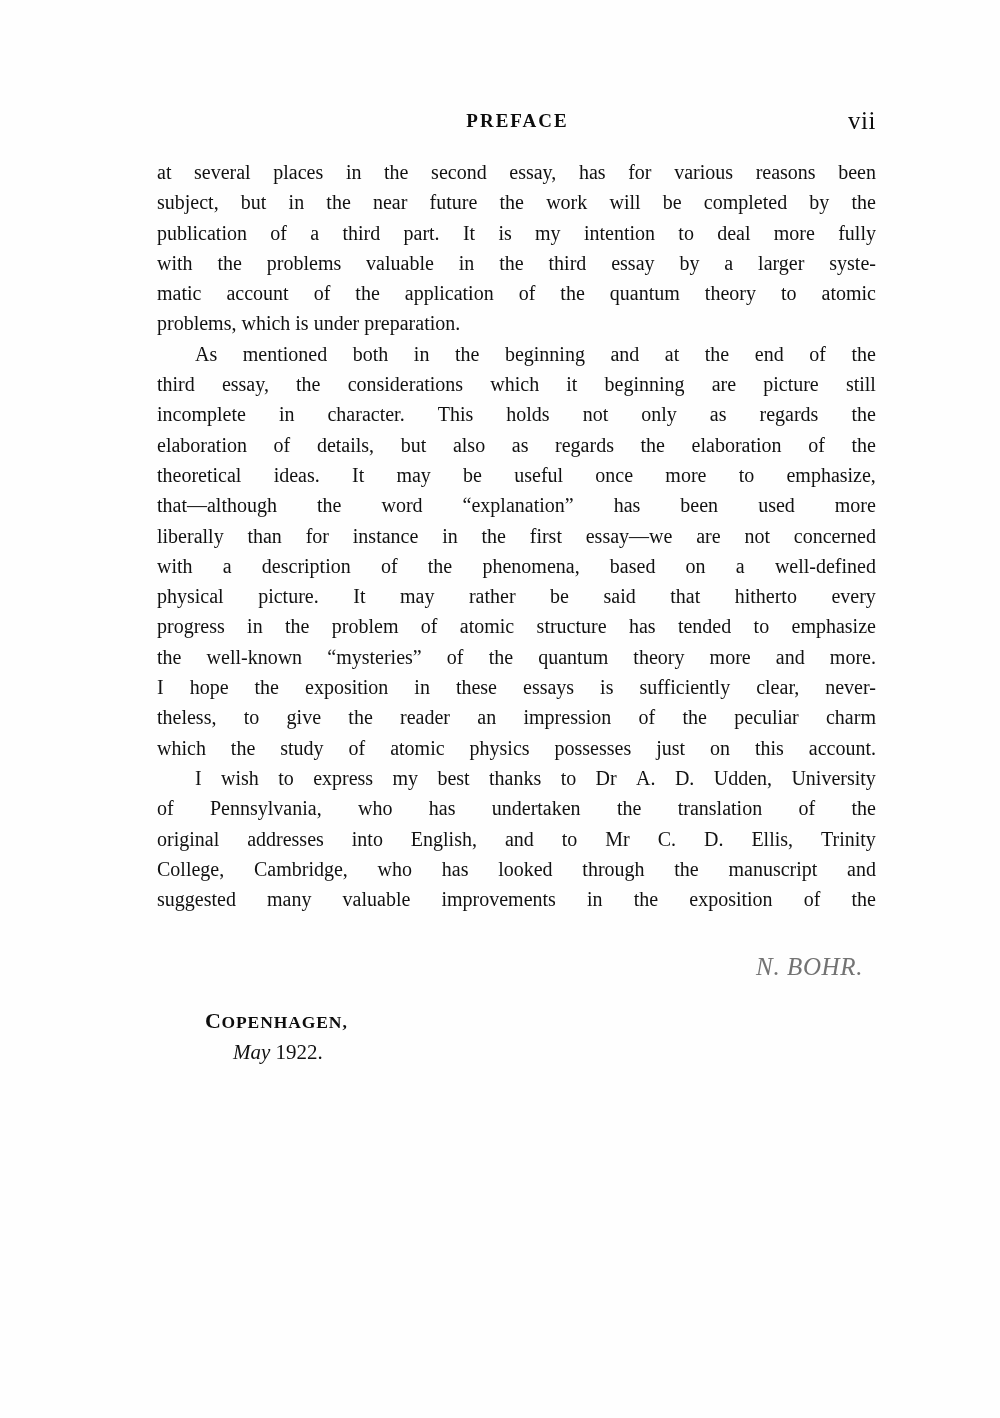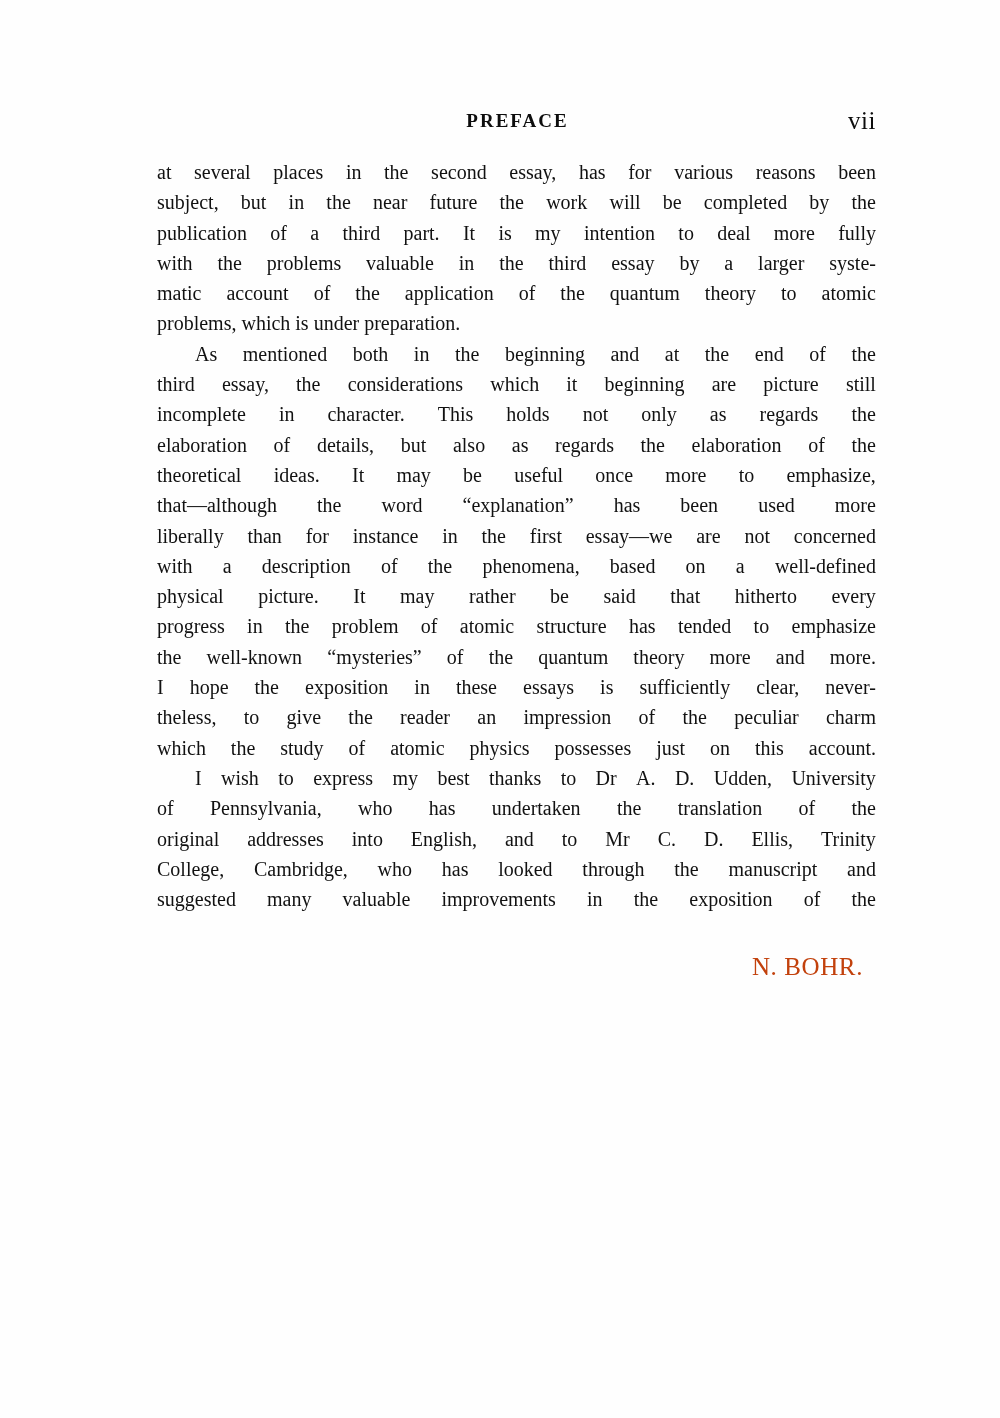--- a/index.html
+++ b/index.html
@@ -97,21 +97,22 @@
   
   .signature {
     position: absolute;
     top: 950px;
     left: 157px;
     width: 706px;
     text-align: right;
     font-size: 25px;
     line-height: 34px;
     letter-spacing: 0.6px;
-    color: #c2410c;
+    color: #737373;
+    font-style: italic;
   }
 
   
   .dateline {
     position: absolute;
     top: 1006px;
     left: 205px;
   }
 
   .dateline-place {
@@ -453,14 +454,22 @@
         <span>in</span>
         <span>the</span>
         <span>exposition</span>
         <span>of</span>
         <span>the</span>
       </div>
     </div>
 
   <div class="signature">N. BOHR.</div>
 
+  <div class="dateline">
+    <div class="dateline-place">
+      <span class="cap">C</span><span>OPENHAGEN,</span>
+    </div>
+    <div class="dateline-date">
+      <span class="month">May</span><span> 1922.</span>
+    </div>
+  </div>
 
 </div>
 
 </body></html>

